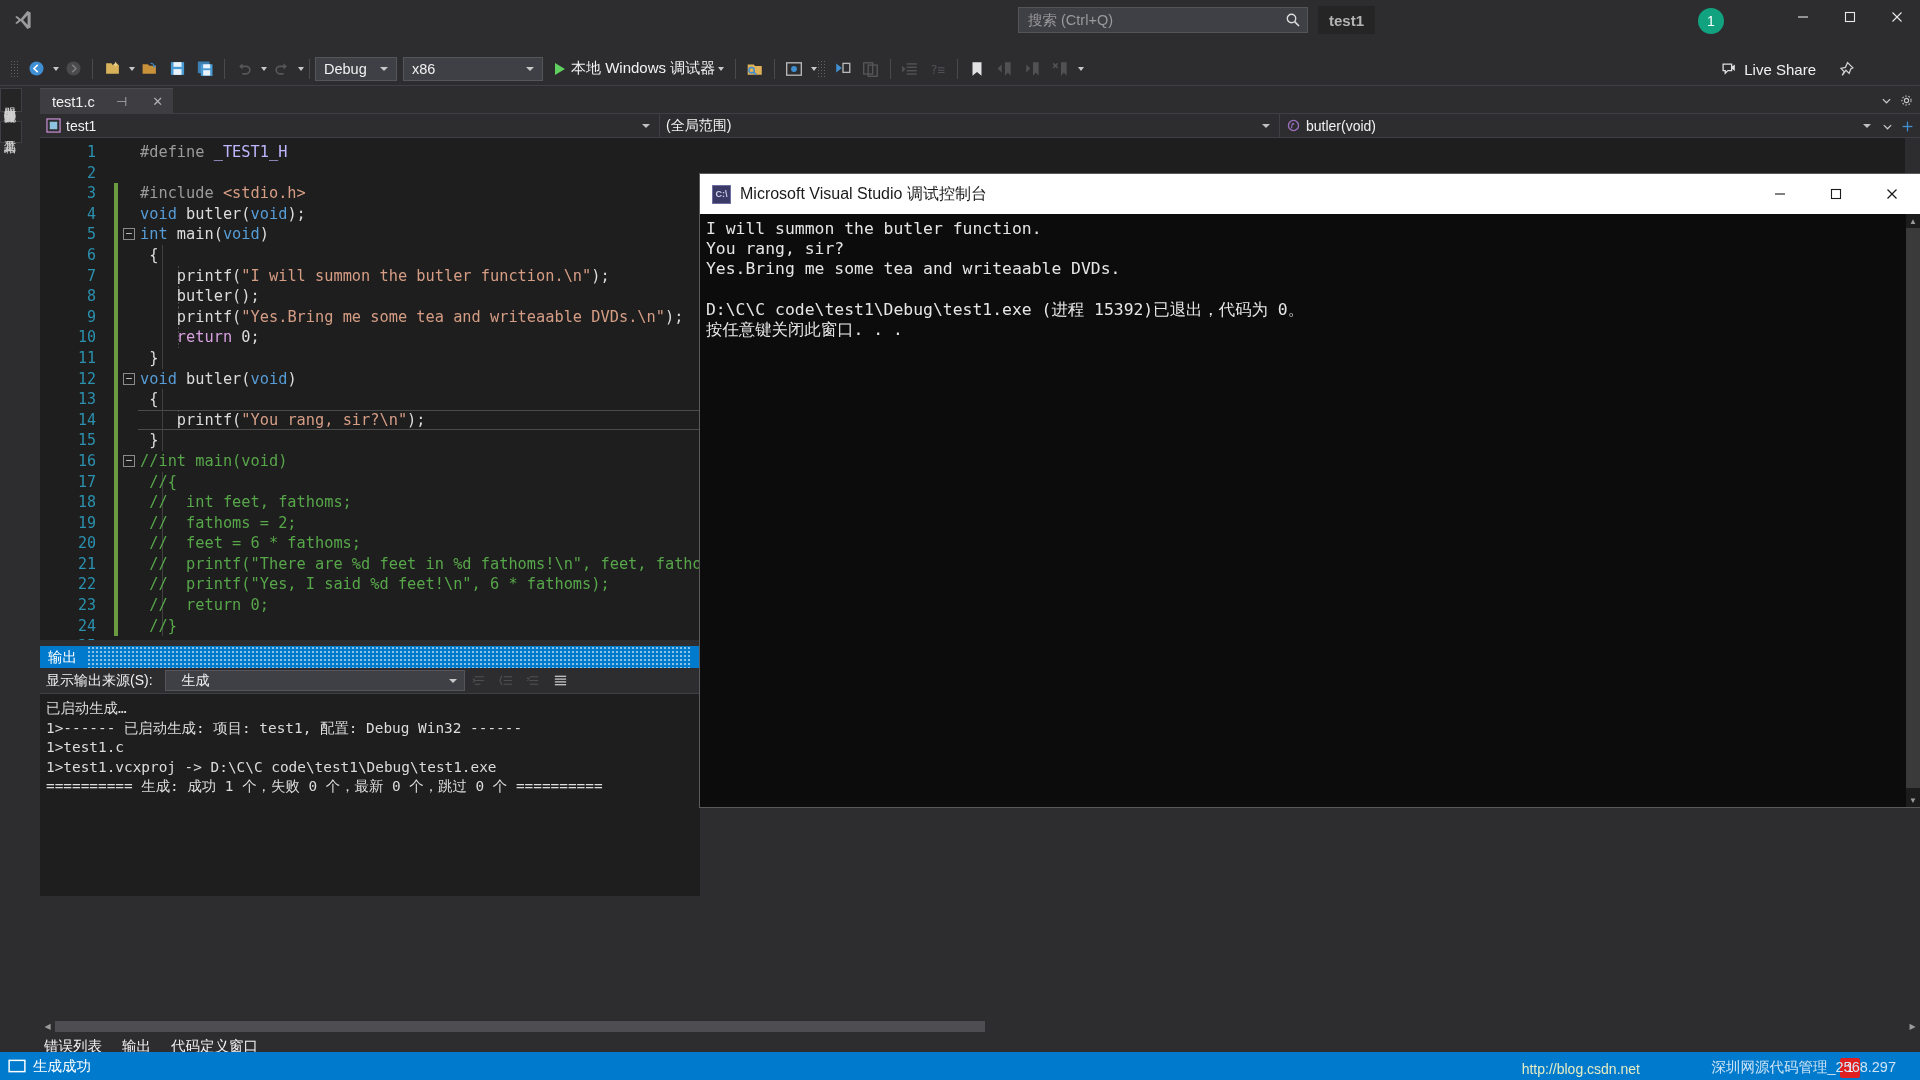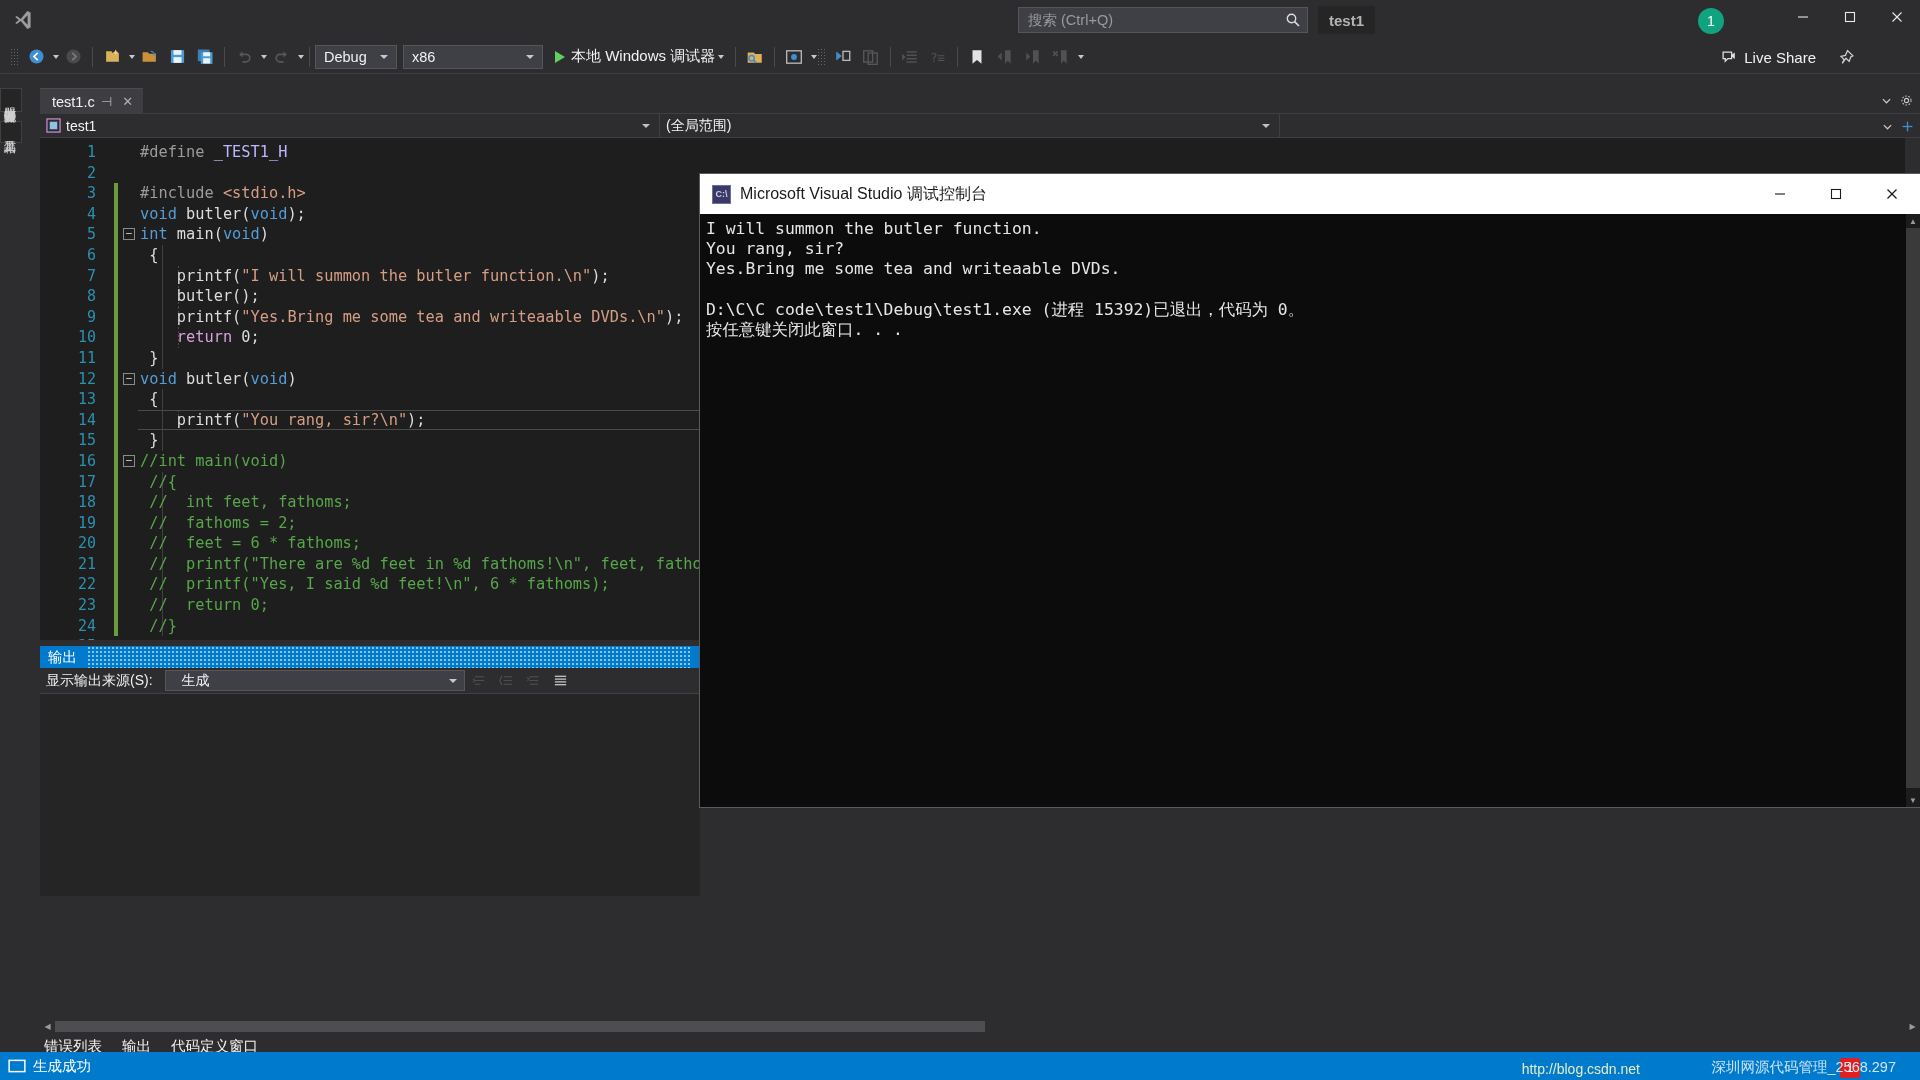--- a/index.html
+++ b/index.html
@@ -48,21 +48,21 @@
   }
   .wbtns { position:absolute; right:0; top:0; display:flex; height:34px; }
   .wbtn {
     width:47px; height:34px; display:flex; align-items:center; justify-content:center;
     color:#e8e8e8;
   }
   .wbtn svg { width:12px; height:12px; }
 
   
   .toolbar {
-    position:absolute; left:0; top:40px; width:1920px; height:34px;
+    position:absolute; left:0; top:52px; width:1920px; height:34px;
     background:#2d2d30; display:flex; align-items:center; padding-left:10px;
     border-bottom:1px solid #3f3f46;
   }
   .tb-grip { width:8px; height:18px; margin-right:4px;
      background-image:radial-gradient(#6d6d70 0.8px, transparent 0.9px);
      background-size:3px 3px; opacity:.85; }
   .tb-btn {
     width:26px; height:26px; display:flex; align-items:center; justify-content:center;
     margin:0 1px; position:relative;
   }
@@ -95,20 +95,21 @@
 
   
   .tabstrip {
     position:absolute; left:40px; top:88px; width:1880px; height:26px;
     background:#2d2d30; border-bottom:1px solid #3f3f46;
   }
   .doctab {
     position:absolute; left:0; top:0; height:26px; background:#3e3e42;
     display:flex; align-items:center; padding:0 6px 0 12px; color:#f1f1f1; font-size:14.5px;
     border-top:1px solid #4a4a50;
+    gap:15px;
   }
   .doctab .pin, .doctab .x { width:18px; height:18px; display:flex;align-items:center;justify-content:center;
                             color:#b0b0b0; font-size:13px; margin-left:3px; }
   .tabstrip-right { position:absolute; right:4px; top:2px; display:flex; }
   .tsr-btn { width:20px; height:20px; display:flex; align-items:center; justify-content:center; color:#c8c8c8; }
 
   
   .navbar {
     position:absolute; left:40px; top:114px; width:1880px; height:24px;
     background:#2d2d30; display:flex; align-items:center; border-bottom:1px solid #3f3f46;
@@ -480,20 +481,28 @@
     <div class="nav-sel" style="width:620px;">
       <svg class="nav-ico" viewBox="0 0 16 16">
         <rect x="1" y="1" width="14" height="14" fill="none" stroke="#c98fd6" stroke-width="1.3"></rect>
         <rect x="4" y="4" width="8" height="8" fill="#8fc1e0"></rect>
       </svg>
       <span>test1</span>
       <span class="cv"></span>
     </div>
     <div class="nav-sel" style="width:620px;gap:8px;">
       <span>(全局范围)</span>
+      <span class="cv"></span>
+    </div>
+    <div class="nav-sel" style="width:600px;border-right:none;">
+      <svg class="nav-ico" viewBox="0 0 16 16">
+        <circle cx="8" cy="8" r="5.4" fill="none" stroke="#9d6fbf" stroke-width="1.4"></circle>
+        <path d="M6 11c0-3 .4-5 1.6-5 .8 0 .8 1 .4 1" fill="none" stroke="#9d6fbf" stroke-width="1.2"></path>
+      </svg>
+      <span>butler(void)</span>
       <span class="cv"></span>
     </div>
     <div class="navbar-right">
       <div class="tsr-btn">
         <svg width="11" height="11" viewBox="0 0 12 12">
             <path d="M2 4.5 6 8.5 10 4.5" fill="none" stroke="#c8c8c8" stroke-width="1.3"></path>
           </svg>
       </div>
       <div class="tsr-btn">
         <svg width="13" height="13" viewBox="0 0 16 16">
@@ -581,20 +590,25 @@
         <svg width="15" height="15" viewBox="0 0 16 16">
             <g stroke="#d0d0d0" stroke-width="1.3">
               <line x1="2" y1="3.5" x2="14" y2="3.5"></line>
               <line x1="2" y1="6.5" x2="14" y2="6.5"></line>
               <line x1="2" y1="9.5" x2="14" y2="9.5"></line>
               <line x1="2" y1="12.5" x2="14" y2="12.5"></line>
             </g>
           </svg>
       </div>
     </div>
+    <div class="out-body">已启动生成…
+1&gt;------ 已启动生成: 项目: test1, 配置: Debug Win32 ------
+1&gt;test1.c
+1&gt;test1.vcxproj -&gt; D:\C\C code\test1\Debug\test1.exe
+========== 生成: 成功 1 个，失败 0 个，最新 0 个，跳过 0 个 ==========</div>
   </div>
 
   <div class="console">
     <div class="console-title">
       <span class="console-icon">C:\</span>
       <span>Microsoft Visual Studio 调试控制台</span>
       <div class="cwbtns">
         <div class="cwbtn">
           <svg viewBox="0 0 12 12">
               <line x1="1" y1="6" x2="11" y2="6" stroke="currentColor" stroke-width="1.1"></line>

